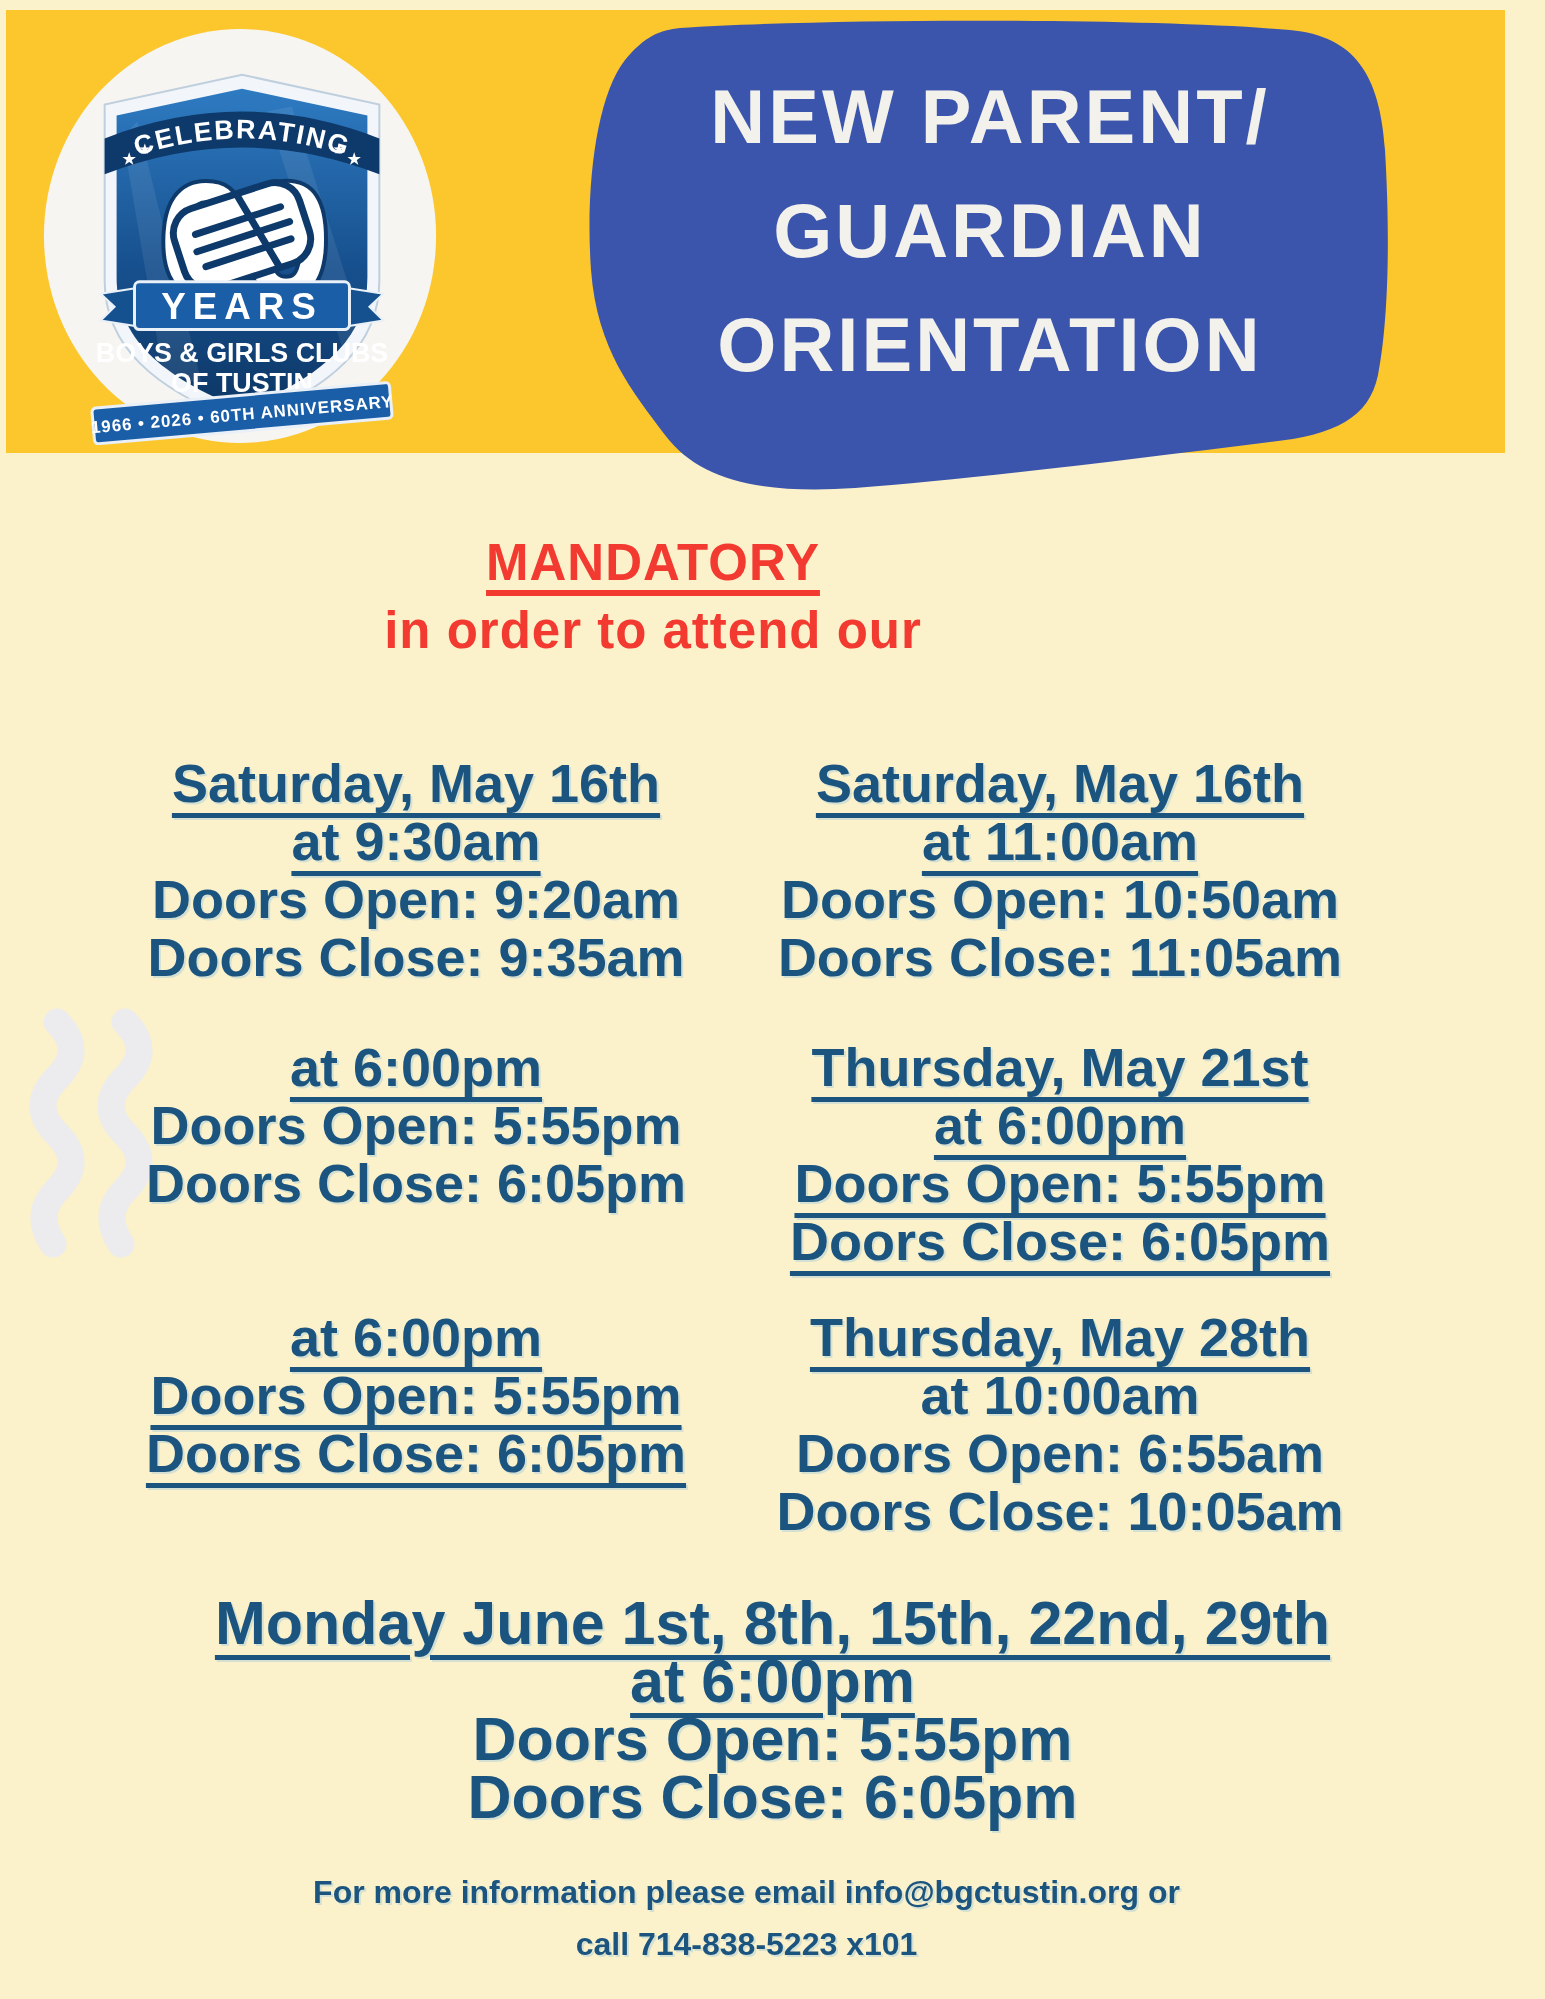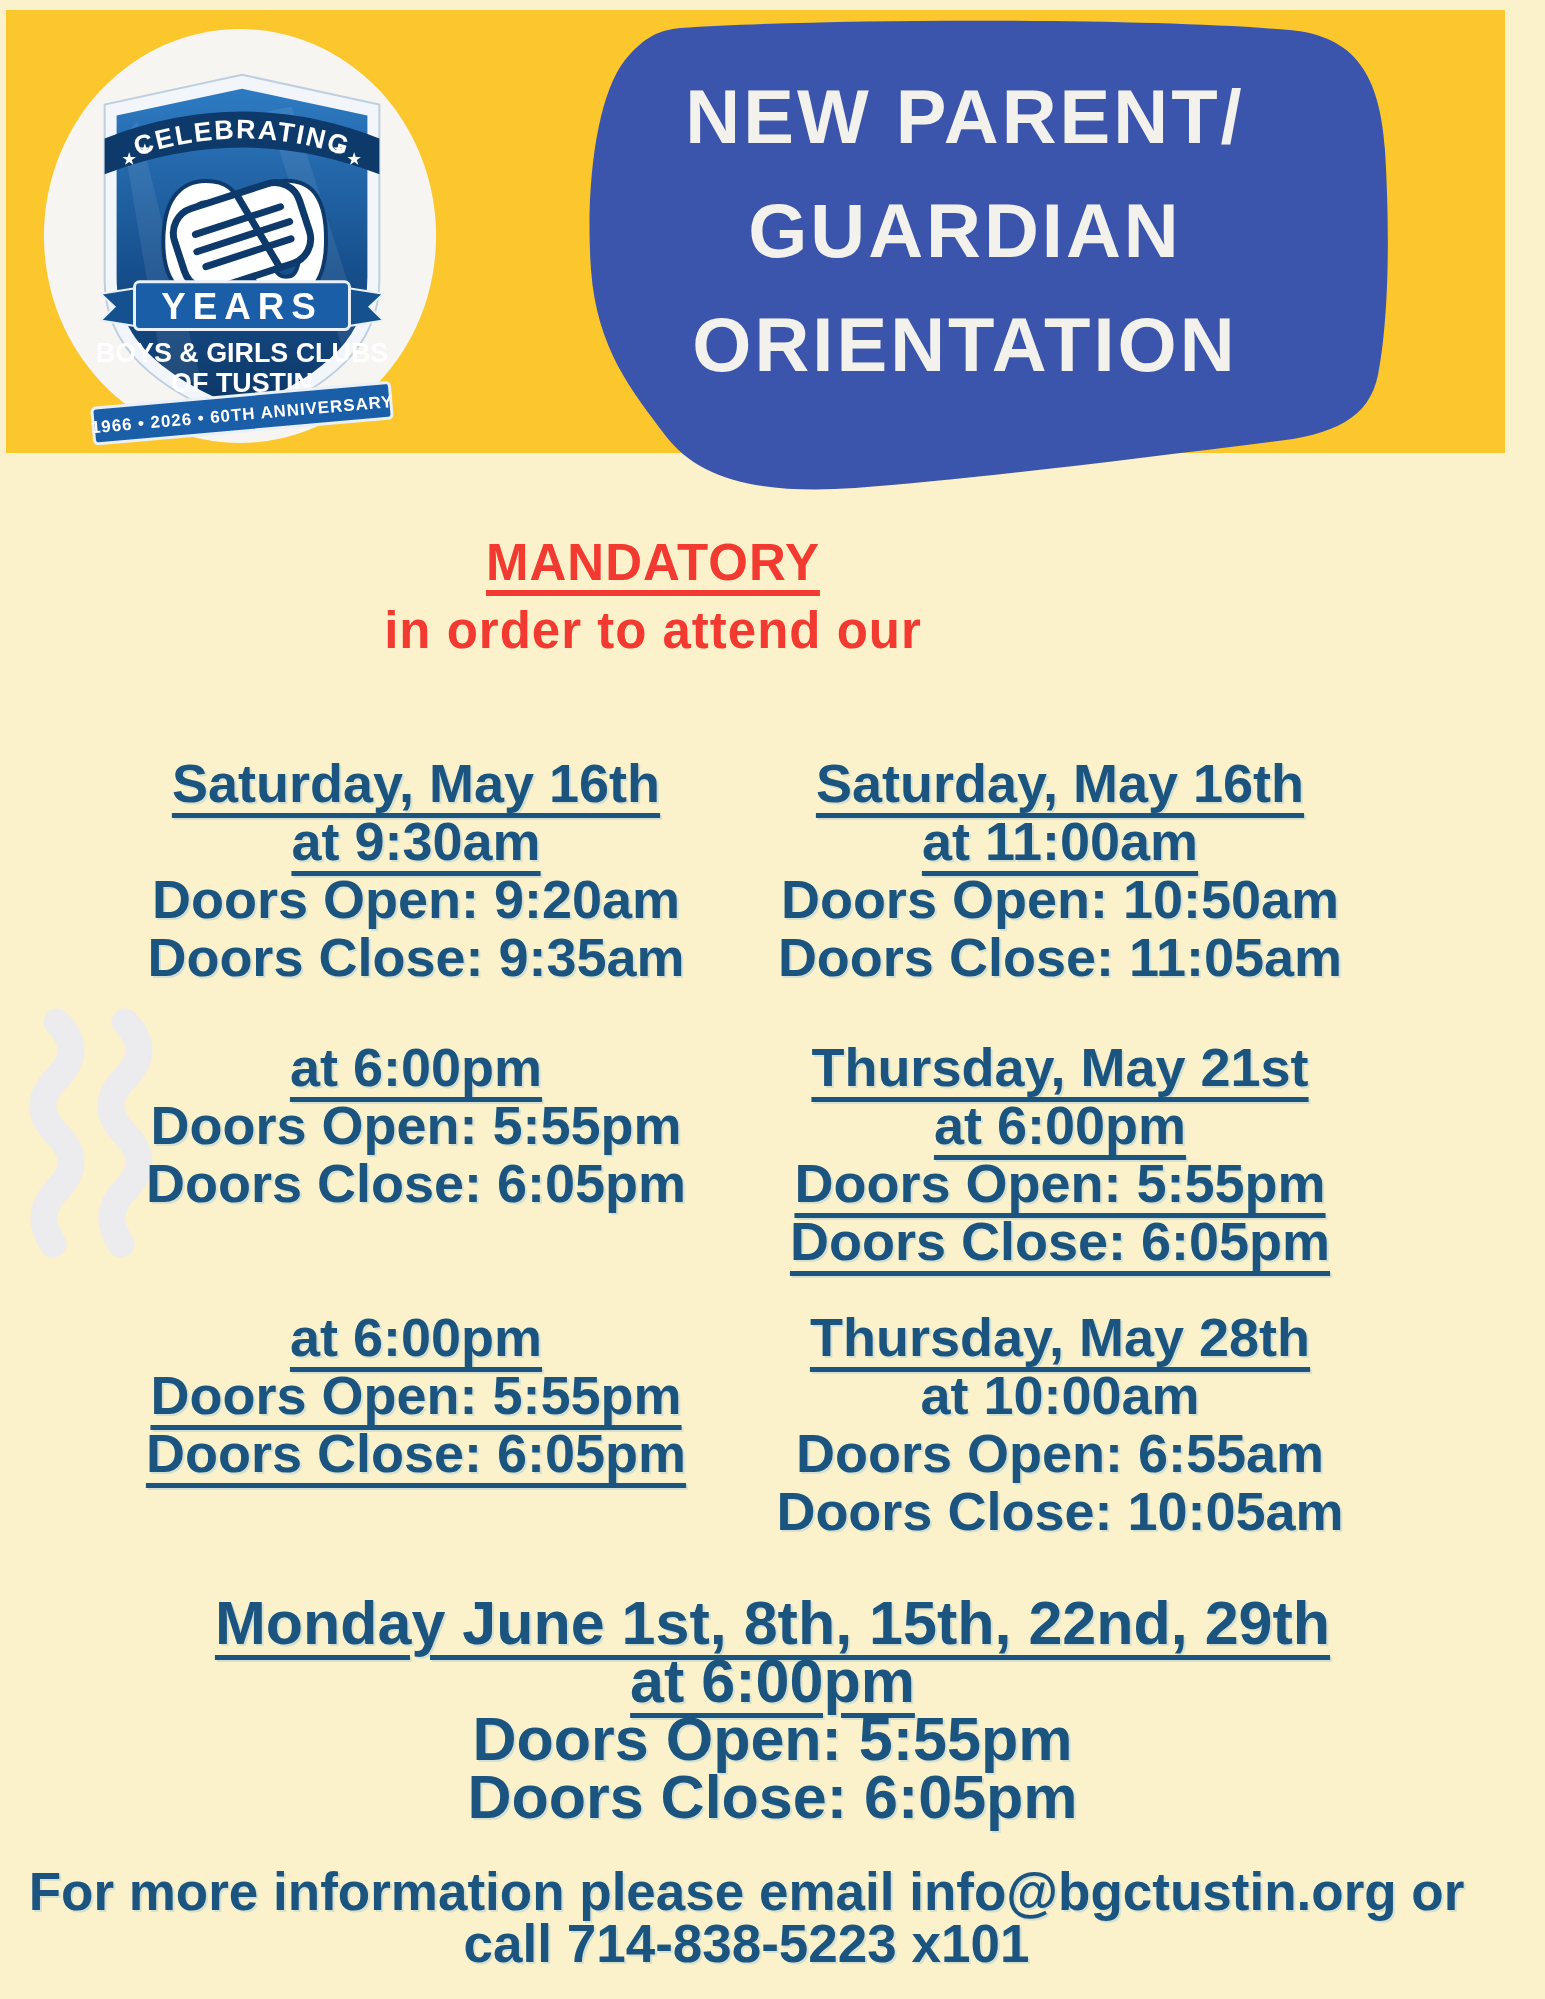--- a/index.html
+++ b/index.html
@@ -9,21 +9,21 @@
     background:#FBF1CB; overflow:hidden;
     font-family:"Liberation Sans", sans-serif; font-weight:700;
   }
   .yellow-banner {
     position:absolute; left:6px; top:10px; width:1499px; height:443px;
     background:#FCC72D;
   }
   .logo-svg { position:absolute; left:42px; top:27px; width:400px; height:418px; }
   .blob-svg { position:absolute; left:585px; top:20px; width:810px; height:498px; }
   .title-block {
-    position:absolute; left:560px; top:60px; width:810px;
+    position:absolute; left:585px; top:60px; width:810px;
     text-align:center; color:#F3F1EC; font-size:76px; line-height:114px;
     letter-spacing:3px; font-weight:700;
   }
   .notice-block {
     position:absolute; left:0; top:529px; width:1306px;
     text-align:center; color:#F23A31; font-size:51px; line-height:68px;
     letter-spacing:1px;
   }
   .notice-block .u { text-decoration:underline; text-decoration-thickness:6px; text-underline-offset:10px; }
   .session {
@@ -37,21 +37,21 @@
   .row-1 { top:754px; }
   .row-2 { top:1038px; }
   .row-3 { top:1308px; }
   .june {
     position:absolute; left:0; top:1594px; width:1545px; text-align:center;
     color:#1B547F; font-size:61px; line-height:58px;
     text-shadow:2px 2px 0 rgba(150,196,221,0.38);
   }
   .contact {
     position:absolute; left:0; top:1866px; width:1493px; text-align:center;
-    color:#1B547F; font-size:53px; line-height:52px;
+    color:#1B547F; font-size:32px; line-height:52px;
     text-shadow:2px 2px 0 rgba(150,196,221,0.38);
   }
   .squiggle-svg { position:absolute; left:25px; top:1008px; width:140px; height:250px; }
   .logo-text { font-family:"Liberation Sans", sans-serif; font-weight:700; }
 </style>
 </head>
 <body>
 
 <div class="page">
 

